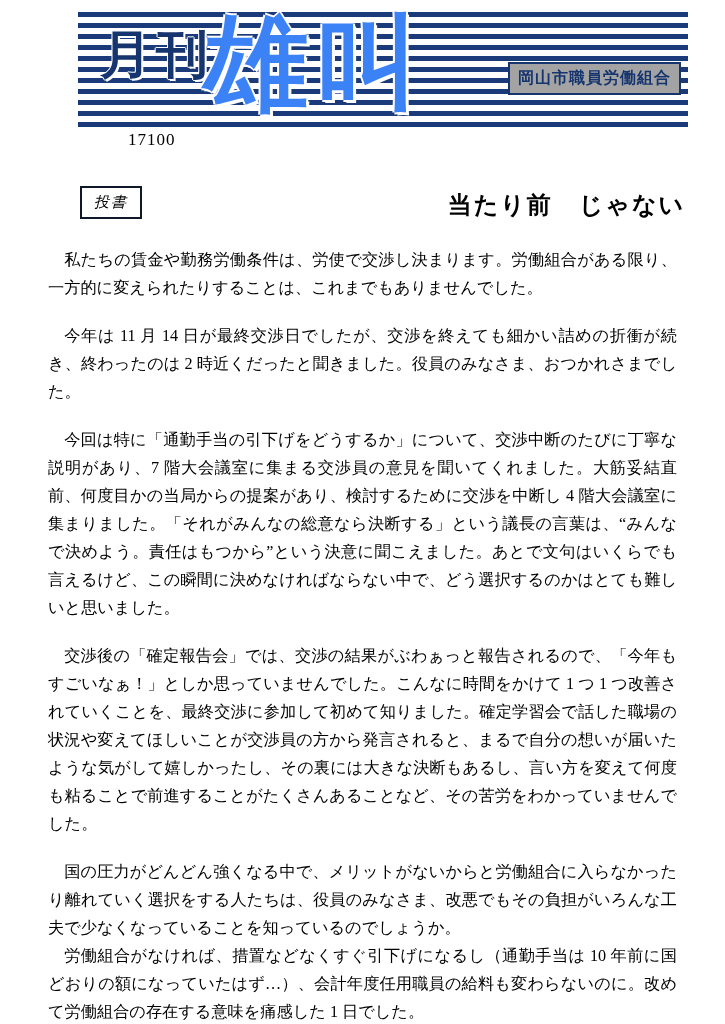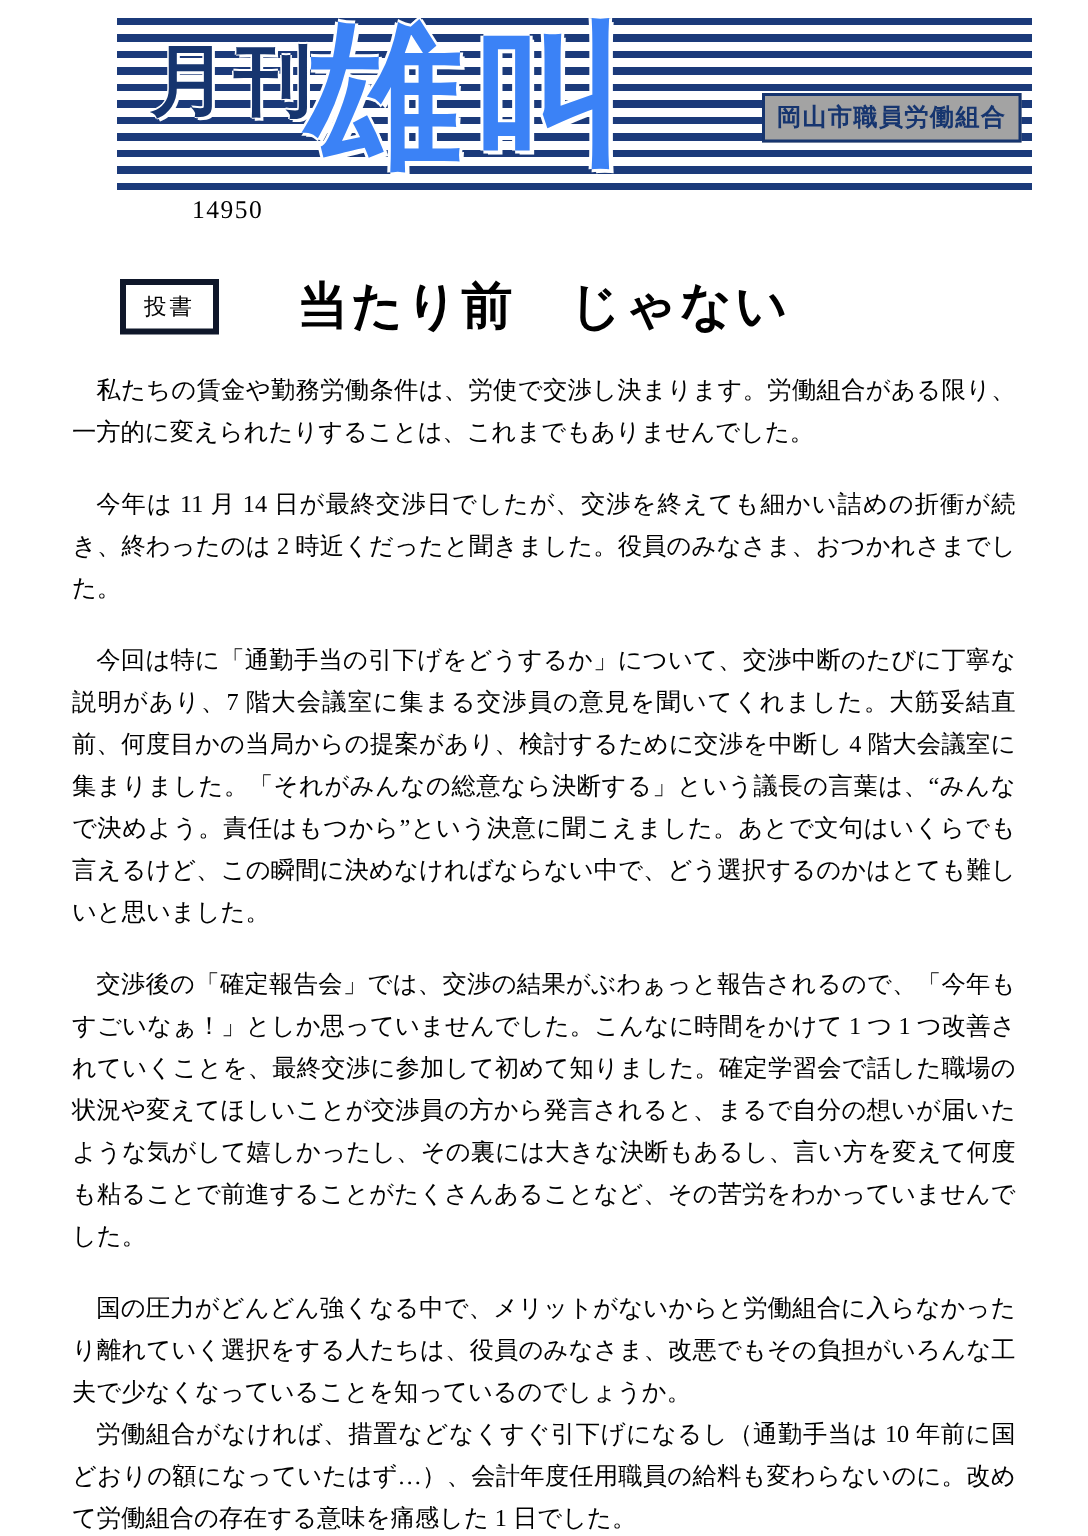--- a/index.html
+++ b/index.html
@@ -106,29 +106,30 @@
   
   .article-head {
     margin: 54px 40px 0 40px;
     position: relative;
     height: 42px;
   }
   .kicker-box {
     position: absolute;
     left: 40px;
     top: 0;
-    border: 4px solid #0f172a;
+    border: 2px solid #0f172a;
     padding: 5px 12px;
     font-size: 15px;
     font-family: "Liberation Sans", sans-serif;
     letter-spacing: 2px;
+    font-style: italic;
   }
   .article-title {
-    text-align: center;
-    font-size: 34px;
+    text-align: right;
+    font-size: 24px;
     font-weight: bold;
     letter-spacing: 2px;
     line-height: 38px;
   }
 
   
   .body-copy {
     margin: 18px 48px 0 48px;
     font-size: 16.2px;
     line-height: 28px;
@@ -145,21 +146,21 @@
 </style>
 </head>
 <body>
 
 <div class="masthead">
   <div class="stripe-band"></div>
   <div class="stripe-band right"></div>
   <div class="masthead-title">月刊</div>
   <div class="masthead-main">雄叫</div>
   <div class="union-name">岡山市職員労働組合</div>
-  <div class="issue-number">14950</div>
+  <div class="issue-number">17100</div>
 </div>
 
 <div class="article-head">
   <div class="kicker-box">投書</div>
   <div class="article-title">当たり前　じゃない</div>
 </div>
 
 <div class="body-copy" id="body-copy">
     <p>私たちの賃金や勤務労働条件は、労使で交渉し決まります。労働組合がある限り、一方的に変えられたりすることは、これまでもありませんでした。</p>
     <p class="gap">今年は 11 月 14 日が最終交渉日でしたが、交渉を終えても細かい詰めの折衝が続き、終わったのは 2 時近くだったと聞きました。役員のみなさま、おつかれさまでした。</p>

